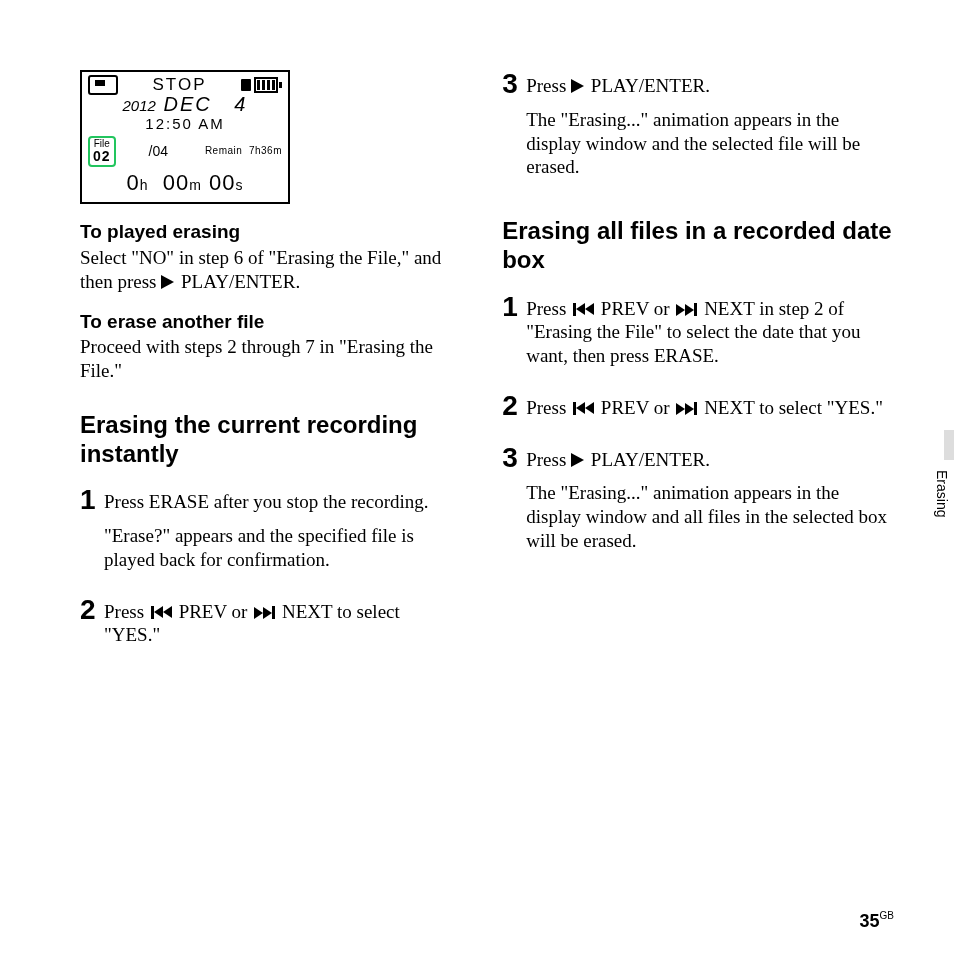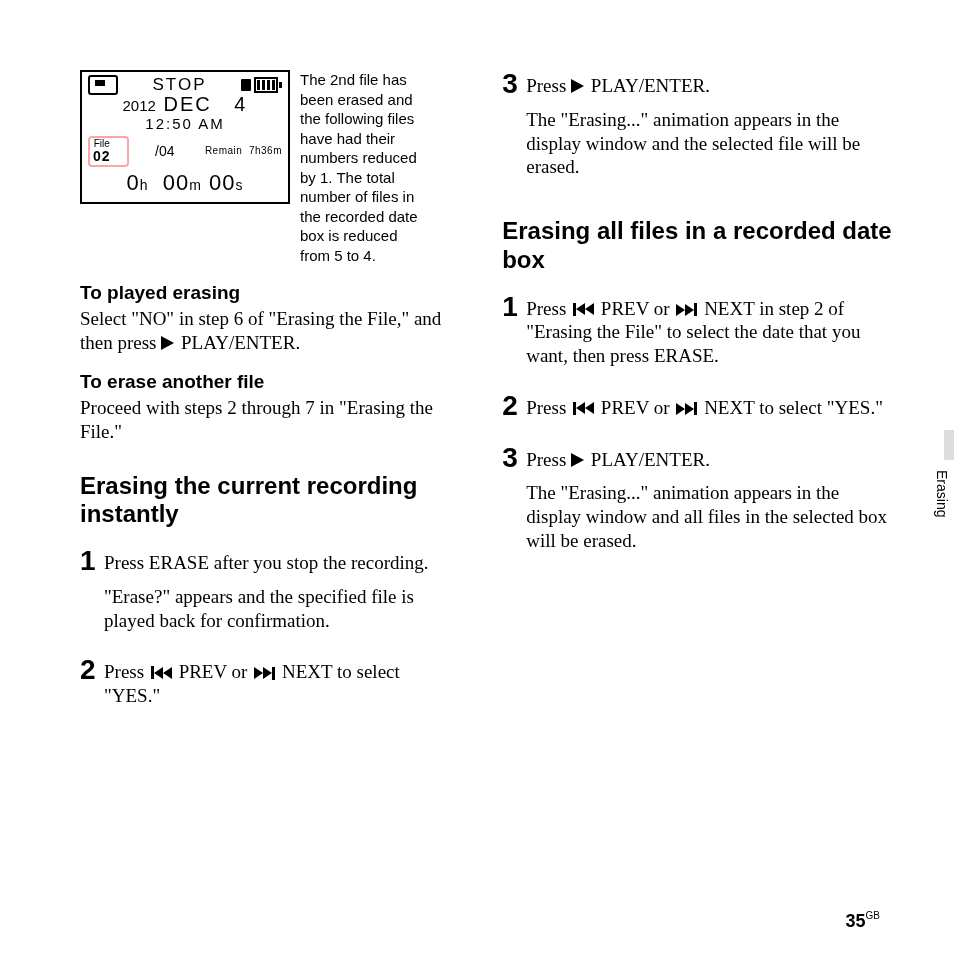--- a/index.html
+++ b/index.html
@@ -48,35 +48,35 @@
     display: flex;
     align-items: center;
     justify-content: space-between;
     height: 18px;
   }
   .lcd-row1 .stop-label {
     font-weight: 400;
     letter-spacing: 2px;
     font-size: 17px;
   }
-  .lcd-row2 { font-size: 20px; letter-spacing: 2px; margin-top:-2px;}
+  .lcd-row2 { font-size: 20px; letter-spacing: 2px; margin-top:-2px;font-style:italic;}
   .lcd-row2 .year { font-size:15px; letter-spacing:0; }
   .lcd-row3 { font-size: 15px; letter-spacing: 2px; margin-top:-2px;}
   .lcd-row4 {
     display: flex;
     align-items: center;
     justify-content: space-between;
     margin-top: 2px;
   }
   .filebox {
-    border: 2px solid #fca5a5;
+    border: 2px solid #22c55e;
     border-radius: 4px;
     font-size: 10px;
     line-height: 1;
-    padding: 1px 16px 2px 3px;
+    padding: 1px 3px 2px 3px;
     text-align: center;
   }
   .filebox .big { font-size: 14px; font-weight: bold; letter-spacing:1px;}
   .remain { font-size: 10px; letter-spacing: 0.5px; }
   .lcd-row5 { font-size: 22px; letter-spacing: 1px; margin-top:2px;}
   .lcd-row5 .unit { font-size: 14px; }
   .annotation {
     font-family: Arial, Helvetica, sans-serif;
     font-size: 15px;
     line-height: 1.3;
@@ -155,21 +155,21 @@
     position:absolute;
     right: 4px;
     top: 40px;
     font-family: Arial, Helvetica, sans-serif;
     font-size: 14px;
     writing-mode: vertical-rl;
   }
 
   .footer {
     position: absolute;
-    right: 74px;
+    right: 60px;
     bottom: 22px;
     font-family: Arial, Helvetica, sans-serif;
     font-size: 18px;
     font-weight: bold;
   }
   .footer .gb { font-size: 10px; font-weight: normal; vertical-align: top; }
 
   
   .lcd-stop-icon {
     width:26px; height:16px; border:2px solid #000; border-radius:3px; position:relative;
@@ -219,21 +219,20 @@
             <span class="remain">
               <span>Remain</span>&nbsp;
               <span>7h36m</span>
             </span>
           </div>
           <div class="lcd-row5">
             <span>0</span><span class="unit">h</span>&nbsp;
             <span>00</span><span class="unit">m</span>&nbsp;<span>00</span><span class="unit">s</span>
           </div>
         </div>
-        <div class="annotation">The 2nd file has been erased and the following files have had their numbers reduced by 1. The total number of files in the recorded date box is reduced from 5 to 4.</div>
       </div>
 
       <div class="sub-head">To played erasing</div>
       <p class="body-p">
         <span>Select "NO" in step 6 of "Erasing the File," and then press </span><span class="icon-play"></span><span> PLAY/ENTER.</span>
       </p>
 
       <div class="sub-head">To erase another file</div>
       <p class="body-p">Proceed with steps 2 through 7 in "Erasing the File."</p>
 

